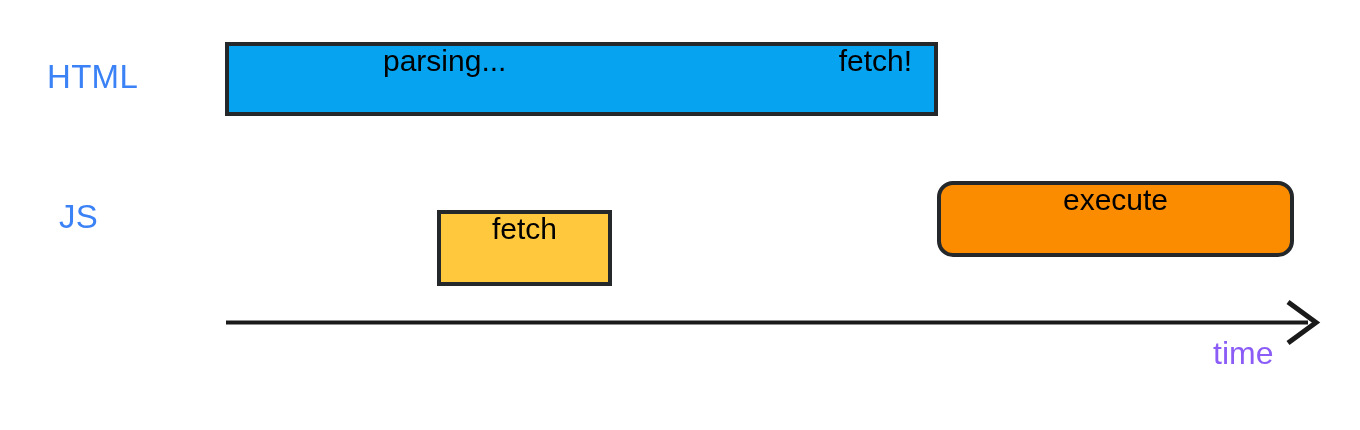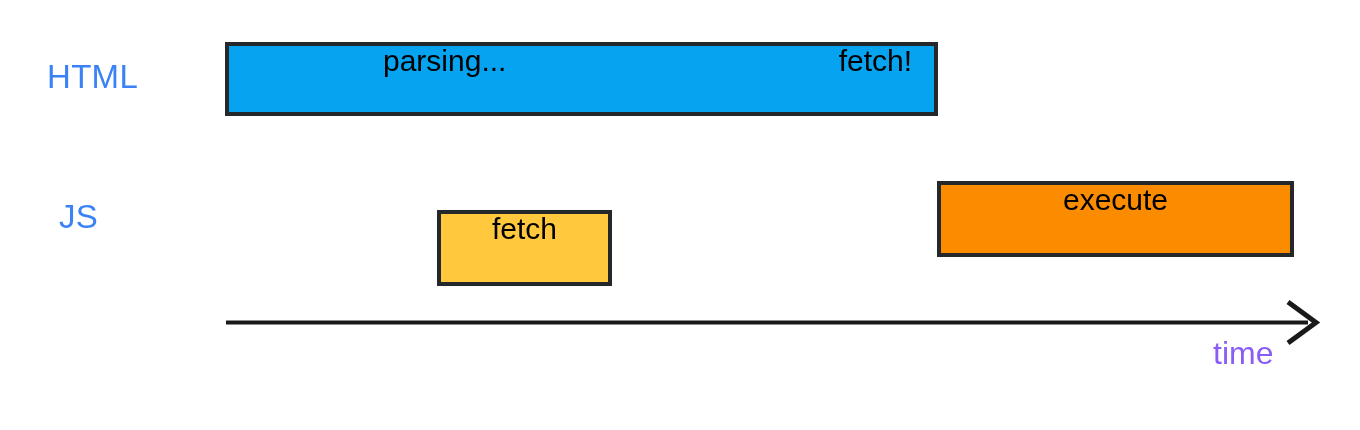--- a/index.html
+++ b/index.html
@@ -65,20 +65,21 @@
     margin-top: 29px;
   }
 
   #bar-execute {
     left: 937px;
     top: 181px;
     width: 357px;
     height: 76px;
     background: #FB8C00;
     justify-content: center;
+    border-radius: 16px;
   }
 
   
   #axis {
     position: absolute;
     left: 218px;
     top: 292px;
     width: 1120px;
     height: 62px;
   }

